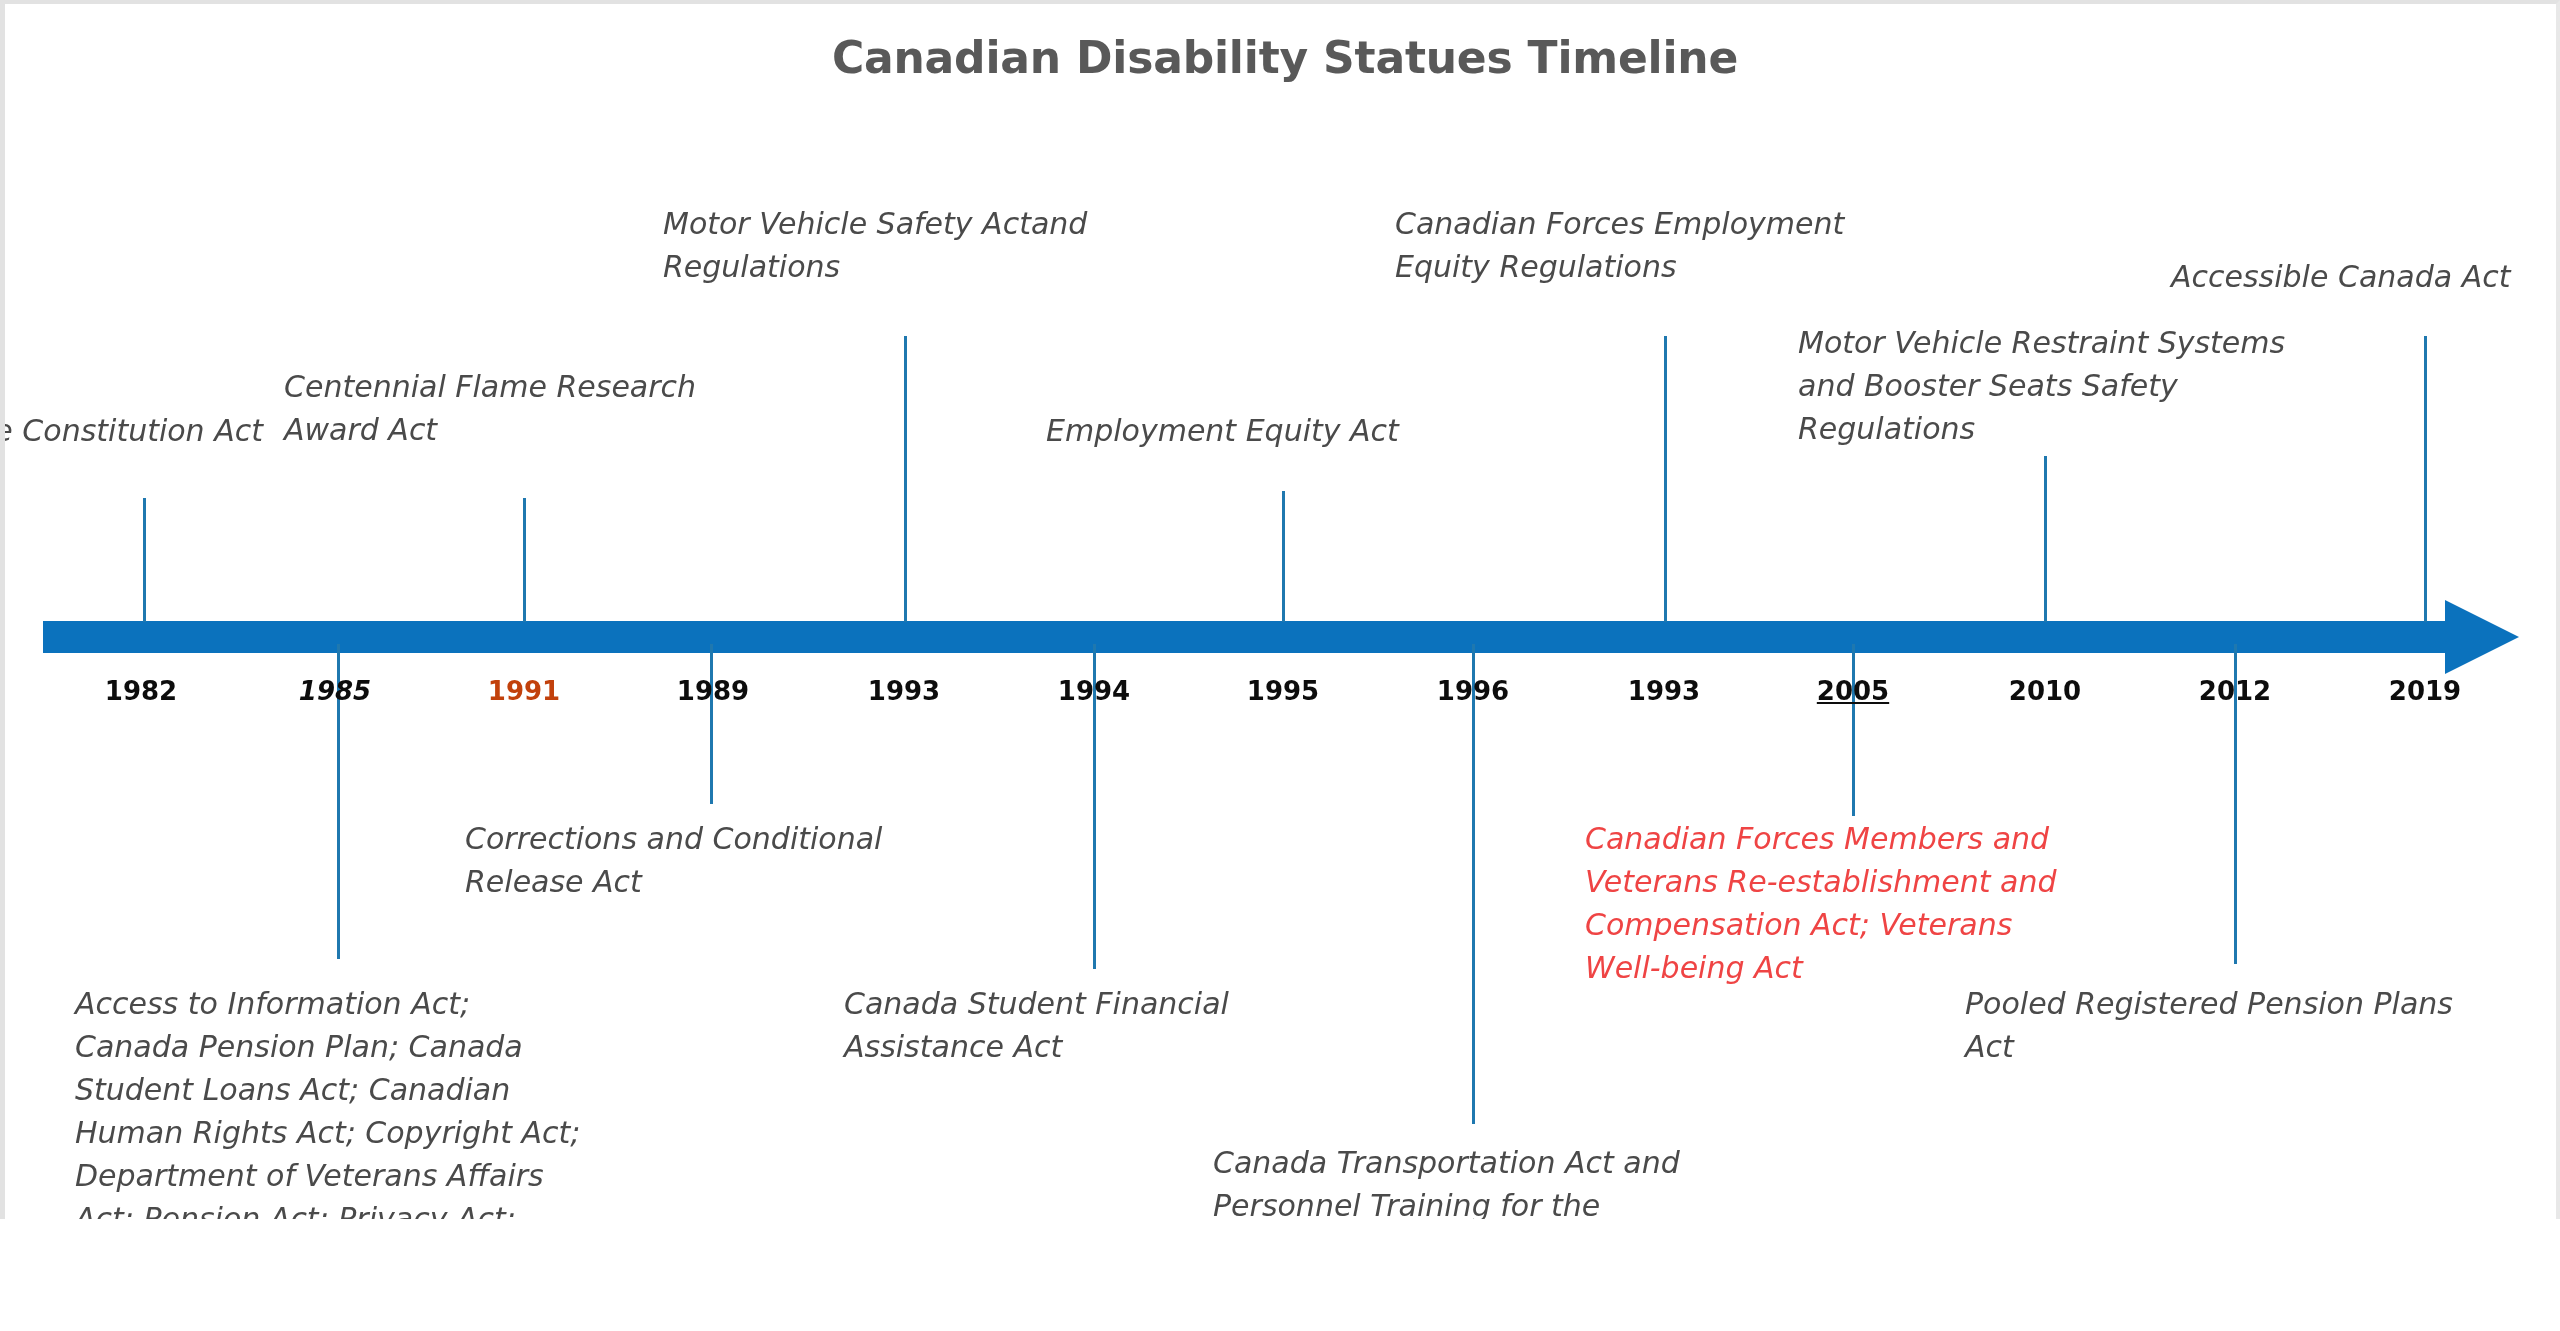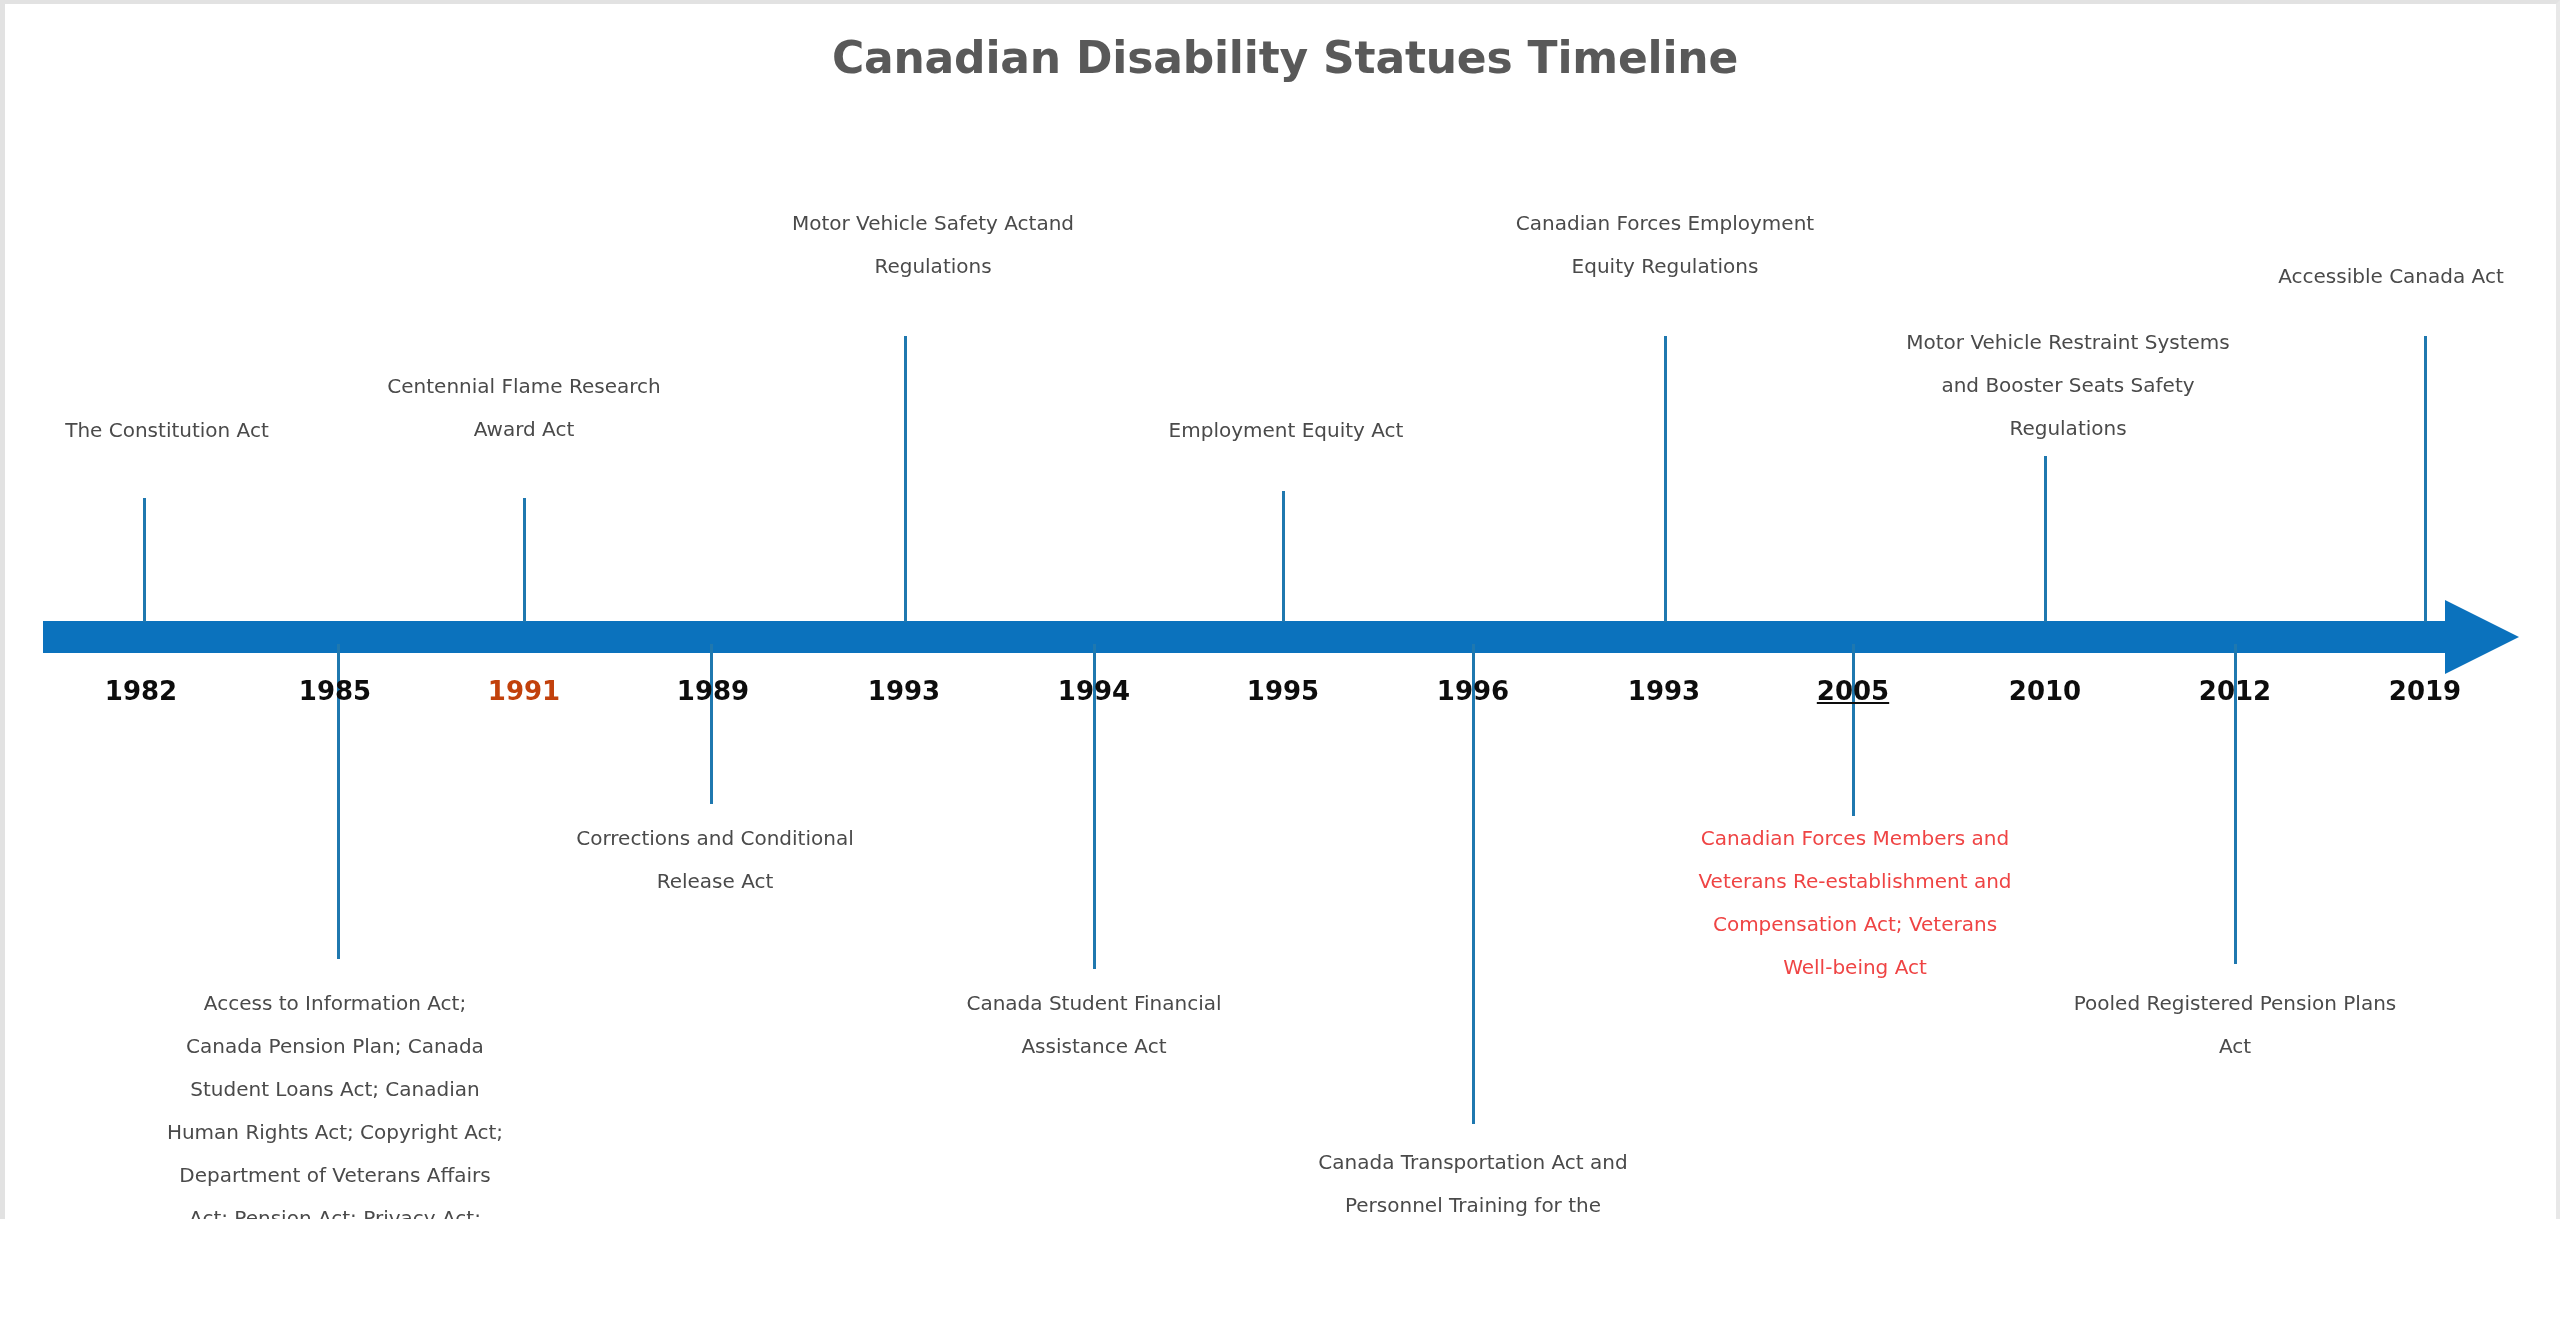--- a/index.html
+++ b/index.html
@@ -81,24 +81,25 @@
     font-weight: bold;
     font-size: 26px;
     color: #0d0d0d;
     white-space: nowrap;
   }
 
   
   .event {
     position: absolute;
     font-family: "DejaVu Sans", sans-serif;
-    font-size: 20px;
+    font-style: italic;
+    font-size: 30px;
     line-height: 43px;
     color: #4a4a4a;
-    text-align: center;
+    text-align: left;
     transform: translateX(-50%);
     white-space: pre-line;
   }
   .event.above { }
   .event.below { }
 </style>
 </head>
 <body>
 
 <div id="canvas">
@@ -157,21 +158,21 @@
       <div class="tick" style="left: 1277px; top: 487px; height: 131px; background: rgb(31, 120, 175);"></div>
       <div class="tick" style="left: 1467px; top: 640px; height: 480px; background: rgb(31, 120, 175);"></div>
       <div class="tick" style="left: 1659px; top: 332px; height: 286px; background: rgb(31, 120, 175);"></div>
       <div class="tick" style="left: 1847px; top: 640px; height: 172px; background: rgb(31, 120, 175);"></div>
       <div class="tick" style="left: 2039px; top: 452px; height: 166px; background: rgb(31, 120, 175);"></div>
       <div class="tick" style="left: 2229px; top: 640px; height: 320px; background: rgb(31, 120, 175);"></div>
       <div class="tick" style="left: 2419px; top: 332px; height: 286px; background: rgb(31, 120, 175);"></div>
     </div>
   <div id="years-layer">
       <div class="year" style="left: 136px; color: rgb(13, 13, 13);">1982</div>
-      <div class="year" style="left: 330px; color: rgb(13, 13, 13);">1985</div>
+      <div class="year" style="left: 330px; color: rgb(13, 13, 13); font-style: italic;">1985</div>
       <div class="year" style="left: 519px; color: #c2410c;">1991</div>
       <div class="year" style="left: 708px; color: rgb(13, 13, 13);">1989</div>
       <div class="year" style="left: 899px; color: rgb(13, 13, 13);">1993</div>
       <div class="year" style="left: 1089px; color: rgb(13, 13, 13);">1994</div>
       <div class="year" style="left: 1278px; color: rgb(13, 13, 13);">1995</div>
       <div class="year" style="left: 1468px; color: rgb(13, 13, 13);">1996</div>
       <div class="year" style="left: 1659px; color: rgb(13, 13, 13);">1993</div>
       <div class="year" style="left: 1848px; color: rgb(13, 13, 13); text-decoration: underline;">2005</div>
       <div class="year" style="left: 2040px; color: rgb(13, 13, 13);">2010</div>
       <div class="year" style="left: 2230px; color: rgb(13, 13, 13);">2012</div>

